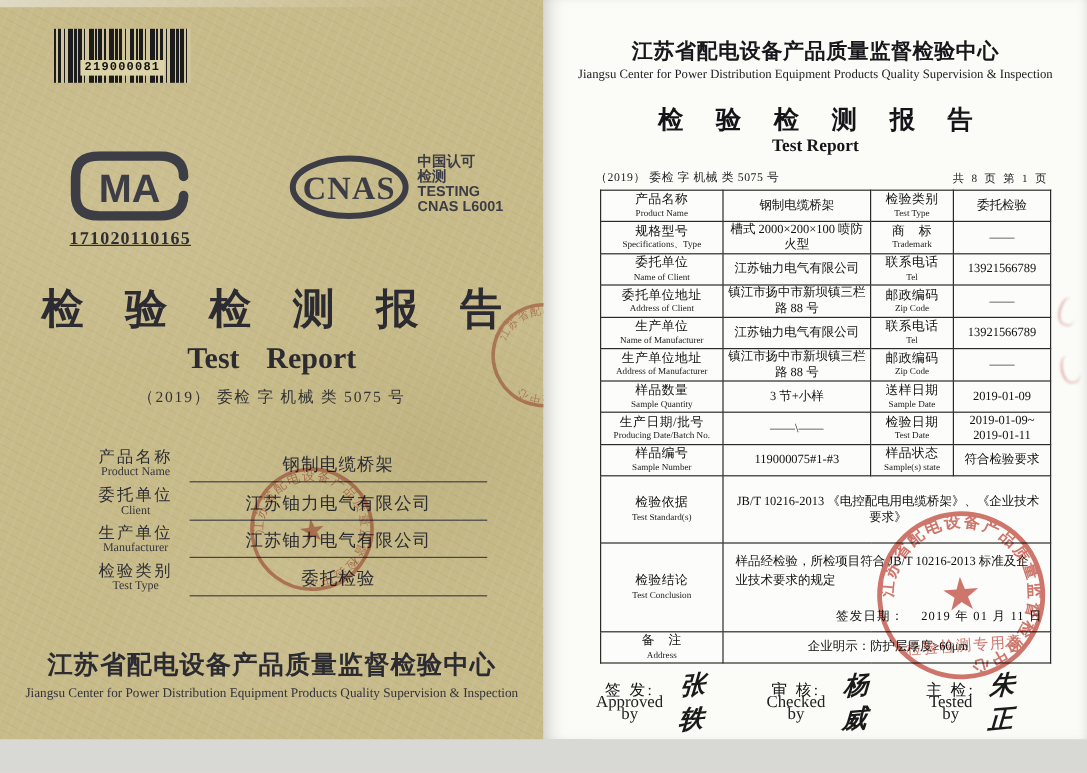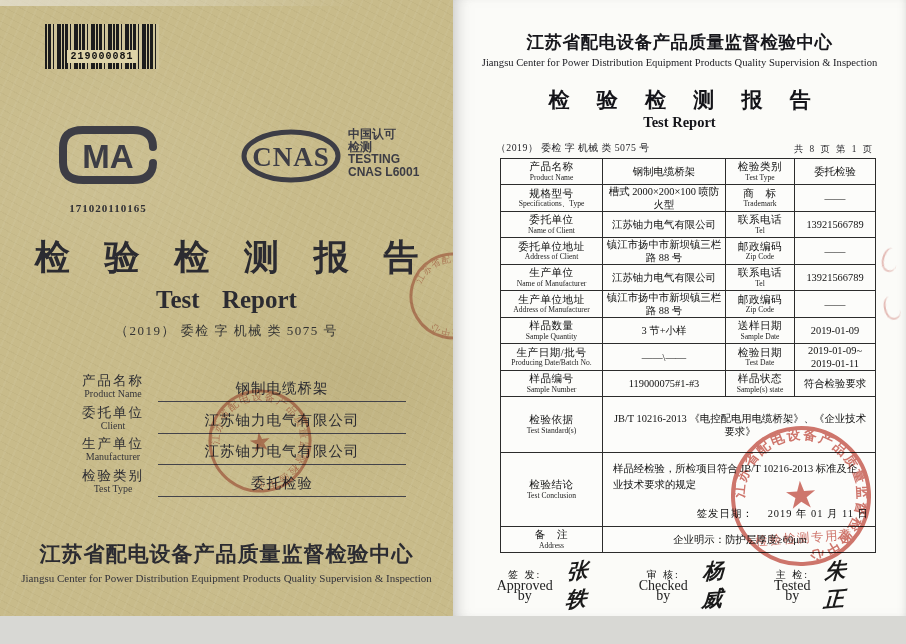--- a/index.html
+++ b/index.html
@@ -20,21 +20,21 @@
     background:linear-gradient(to right,#e9e6dc,rgba(233,230,220,0));opacity:.7;}
 
   .barcode{position:absolute;left:45px;top:24px;width:114px;height:45px;background:
     repeating-linear-gradient(90deg,#1c1c1c 0 2px,#cfc49a 2px 3px,#1c1c1c 3px 6px,#cfc49a 6px 8px,#1c1c1c 8px 9px,#cfc49a 9px 12px,#1c1c1c 12px 16px,#cfc49a 16px 17px);
     display:flex;align-items:flex-end;justify-content:center;}
   .barcode-num{background:#ddd3a8;color:#111;font-family:"Liberation Mono","DejaVu Sans Mono",monospace;
     font-size:10px;font-weight:bold;line-height:13px;padding:0 3px;margin-bottom:6px;letter-spacing:1px;}
 
   .logo-row{position:absolute;left:0;top:122px;width:453px;height:80px;}
   .cma{position:absolute;left:58px;top:4px;width:100px;text-align:center;}
-  .cma-num{font-size:11px;font-weight:bold;letter-spacing:1px;color:#2e2e33;margin-top:14px;font-family:"Liberation Serif",serif;}
+  .cma-num{font-size:15px;font-weight:bold;letter-spacing:1px;color:#2e2e33;margin-top:2px;font-family:"Liberation Serif",serif;text-decoration:underline;}
   .cnas{position:absolute;left:240px;top:6px;}
   .cnas-side{position:absolute;left:348px;top:6px;font-family:"Liberation Sans","DejaVu Sans",sans-serif;
     font-weight:bold;color:#3c3c44;font-size:12px;line-height:12.5px;}
 
   .cover-title{position:absolute;left:0;top:234px;width:453px;text-align:center;
     font-size:35px;font-weight:bold;letter-spacing:13px;text-indent:13px;color:#2b2b31;}
   .cover-title-en{position:absolute;left:0;top:286px;width:453px;text-align:center;
     font-size:25px;font-weight:bold;word-spacing:16px;color:#2b2b31;}
   .cover-no{position:absolute;left:0;top:322px;width:453px;text-align:center;font-size:13px;letter-spacing:1.5px;color:#333;}
 
@@ -72,21 +72,21 @@
   .rpt tr.r-remark{height:26px;}
   .rpt td.left{text-align:center;padding-left:8px;padding-right:6px;}
   td.concl-cell{position:relative;vertical-align:top;}
   .concl-text{text-align:left;font-size:10.4px;line-height:1.5;padding:8px 6px 0 8px;color:#111;}
   .issue-line{position:absolute;right:6px;bottom:5px;font-size:10.4px;letter-spacing:1px;color:#111;}
   .issue-line .gap{display:inline-block;width:14px;}
 
   .sig-row{position:absolute;left:36px;top:556px;width:400px;display:flex;align-items:center;}
   .sig{display:flex;align-items:center;margin-right:18px;}
   .sig-label{text-align:center;margin-right:6px;}
-  .sig-cn{font-size:10px;letter-spacing:2px;color:#111;line-height:13px;}
+  .sig-cn{font-size:13px;letter-spacing:2px;color:#111;line-height:13px;}
   .sig-en{font-size:14px;color:#222;line-height:10px;}
   .sig-name{font-size:21px;font-weight:bold;font-style:italic;letter-spacing:3px;color:#1a1a1a;
     transform:rotate(-5deg) skewX(-8deg);font-family:"DejaVu Serif",serif;}
 
   
   .stamp{position:absolute;mix-blend-mode:multiply;pointer-events:none;}
   .stamp-cover{left:204px;top:385px;opacity:.55;transform:rotate(-8deg);}
   .stamp-edge{left:405px;top:248px;opacity:.5;transform:rotate(14deg);}
   .stamp-report{left:272px;top:420px;opacity:.8;transform:rotate(-4deg);}
   .margin-mark{position:absolute;width:14px;height:22px;border-left:2px solid rgba(190,80,70,.38);

